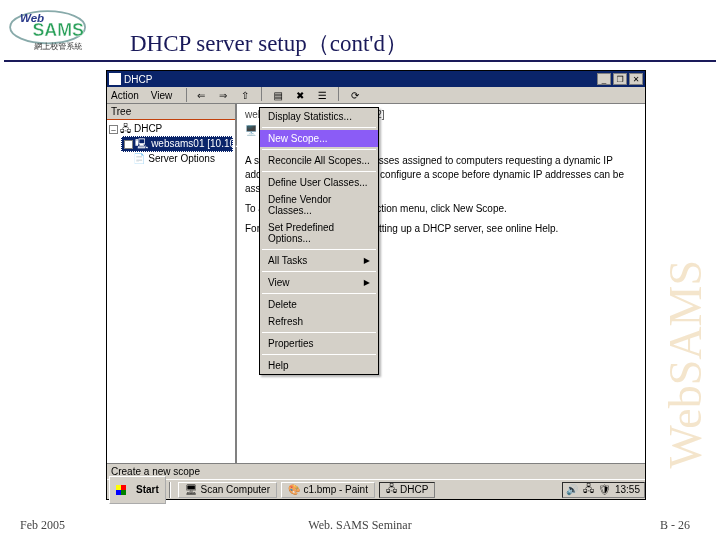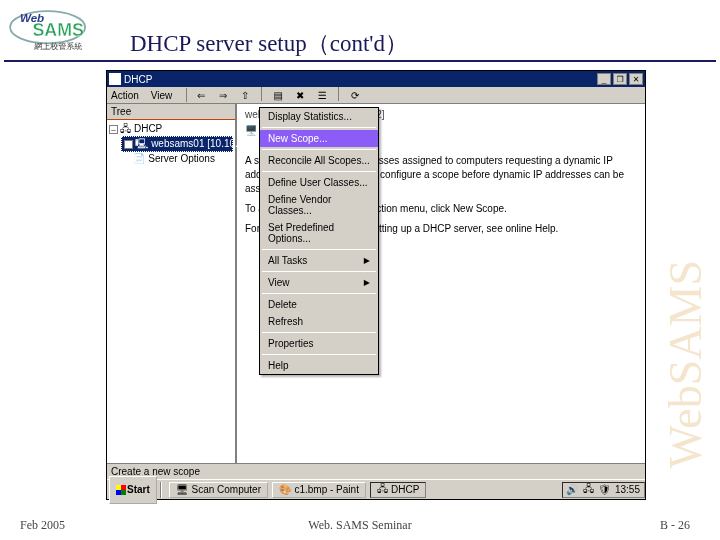--- a/index.html
+++ b/index.html
@@ -39,21 +39,21 @@
   
   .ctxmenu { position: absolute; top: 36px; left: 152px; width: 120px; background: #d4d0c8; border: 1px solid #000; box-shadow: 2px 2px 2px rgba(0,0,0,0.3); font-size: 10px; z-index: 10; }
   .ctxmenu .citem { padding: 3px 8px 3px 8px; display: flex; justify-content: space-between; align-items: center; cursor: default; }
   .ctxmenu .citem.hi { background: #8b5cf6; color: #fff; }
   .ctxmenu .csep { height: 1px; background: #808080; margin: 2px 2px; border-bottom: 1px solid #fff; }
   .ctxmenu .sub { font-size: 8px; }
   
   .statusbar { position: absolute; bottom: 20px; left: 0; right: 0; height: 16px; border-top: 1px solid #808080; background: #d4d0c8; font-size: 10px; display: flex; align-items: center; padding: 0 4px; }
   
   .taskbar { position: absolute; bottom: 0; left: 0; right: 0; height: 20px; background: #d4d0c8; border-top: 1px solid #fff; display: flex; align-items: center; font-size: 10px; }
-  .startbtn { height: 28px; padding: 0 6px; border: 1px outset #fff; background: #d4d0c8; display: flex; align-items: center; gap: 1px; margin-left: 2px; font-weight: bold; text-align: center; }
+  .startbtn { height: 28px; padding: 0 6px; border: 1px outset #fff; background: #d4d0c8; display: flex; align-items: center; gap: 10px; margin-left: 2px; font-weight: bold; text-align: center; }
   .taskbtn { height: 16px; padding: 0 6px; border: 1px inset #808080; margin-left: 4px; display: flex; align-items: center; gap: 3px; }
   .taskbtn.inactive { border: 1px outset #fff; }
   .tray { margin-left: auto; height: 16px; border: 1px inset #808080; padding: 0 4px; display: flex; align-items: center; gap: 4px; }
   .flag { width: 10px; height: 10px; background: conic-gradient(red 0 25%, green 0 50%, blue 0 75%, yellow 0); }
   
   .slide-footer { position: absolute; bottom: 4px; left: 0; right: 0; height: 22px; display: flex; align-items: center; font-size: 12px; color: #444; font-family: "Times New Roman", serif; }
   .slide-footer .f-left { position: absolute; left: 20px; }
   .slide-footer .f-center { position: absolute; left: 50%; transform: translateX(-50%); }
   .slide-footer .f-right { position: absolute; right: 30px; }
 </style>

